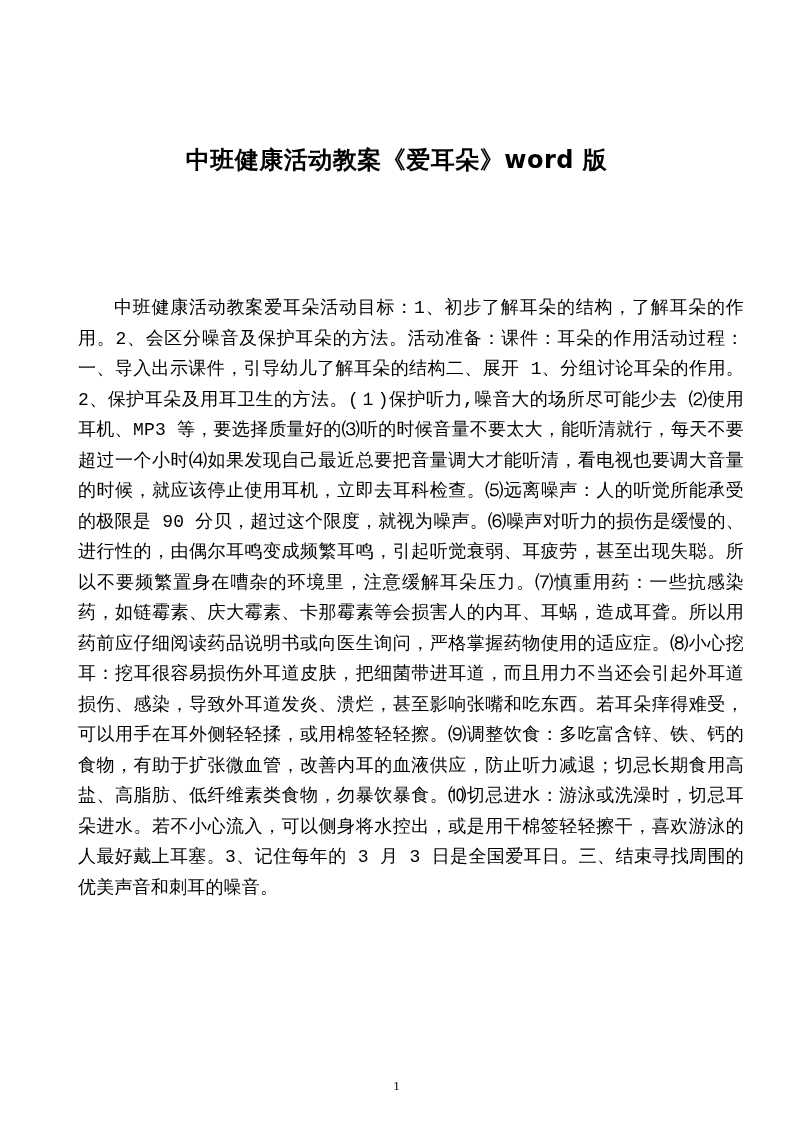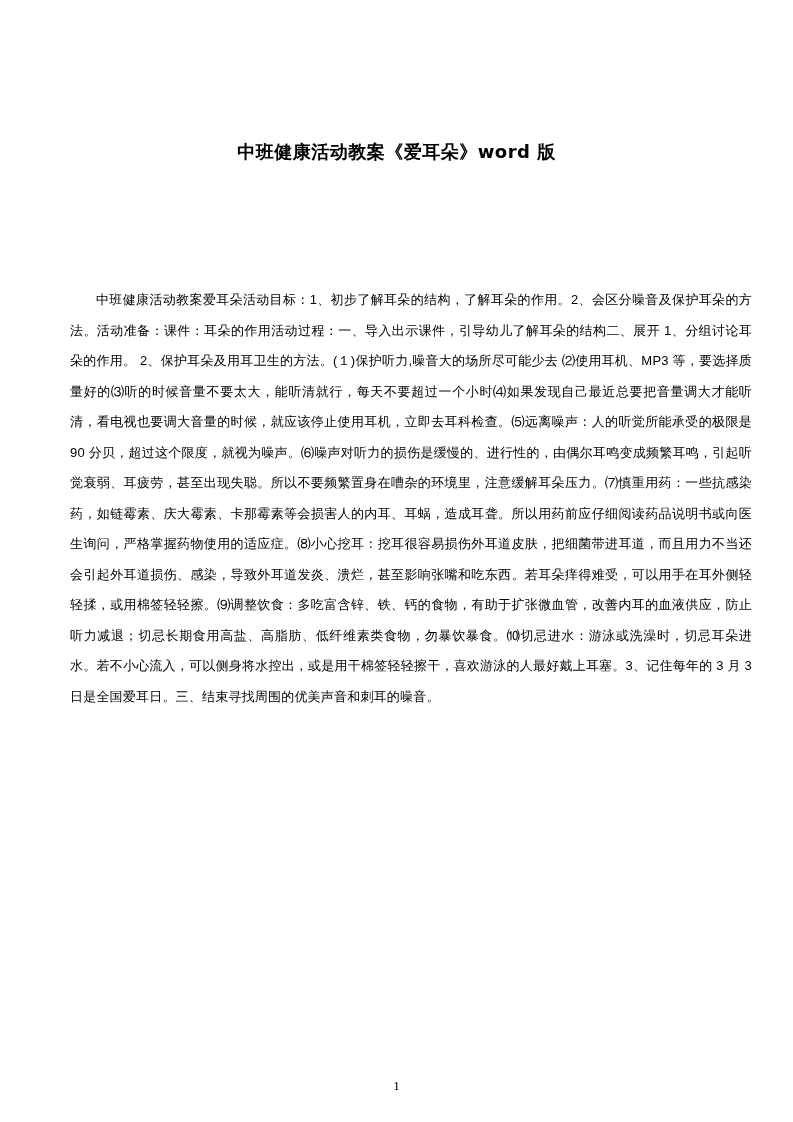--- a/index.html
+++ b/index.html
@@ -20,34 +20,34 @@
     box-sizing: border-box;
   }
   .doc-title {
     position: absolute;
     top: 128px;
     left: 0;
     width: 793px;
     text-align: center;
     font-family: "DejaVu Sans", "Liberation Sans", sans-serif;
     font-weight: bold;
-    font-size: 18px;
+    font-size: 24px;
     letter-spacing: 0.5px;
     white-space: nowrap;
   }
   .body-block {
     position: absolute;
     top: 281px;
     left: 66px;
     width: 690px;
   }
   .para {
-    margin: 4px;
-    font-family: Liberation Sans, sans-serif;
-    font-size: 13px;
+    margin: 12px;
+    font-family: Liberation Mono, monospace;
+    font-size: 18px;
     line-height: 30.5px;
     text-align: justify;
     text-indent: 2em;
     letter-spacing: 0.2px;
     word-break: break-all;
   }
   .page-number {
     position: absolute;
     bottom: 28px;
     left: 0;

